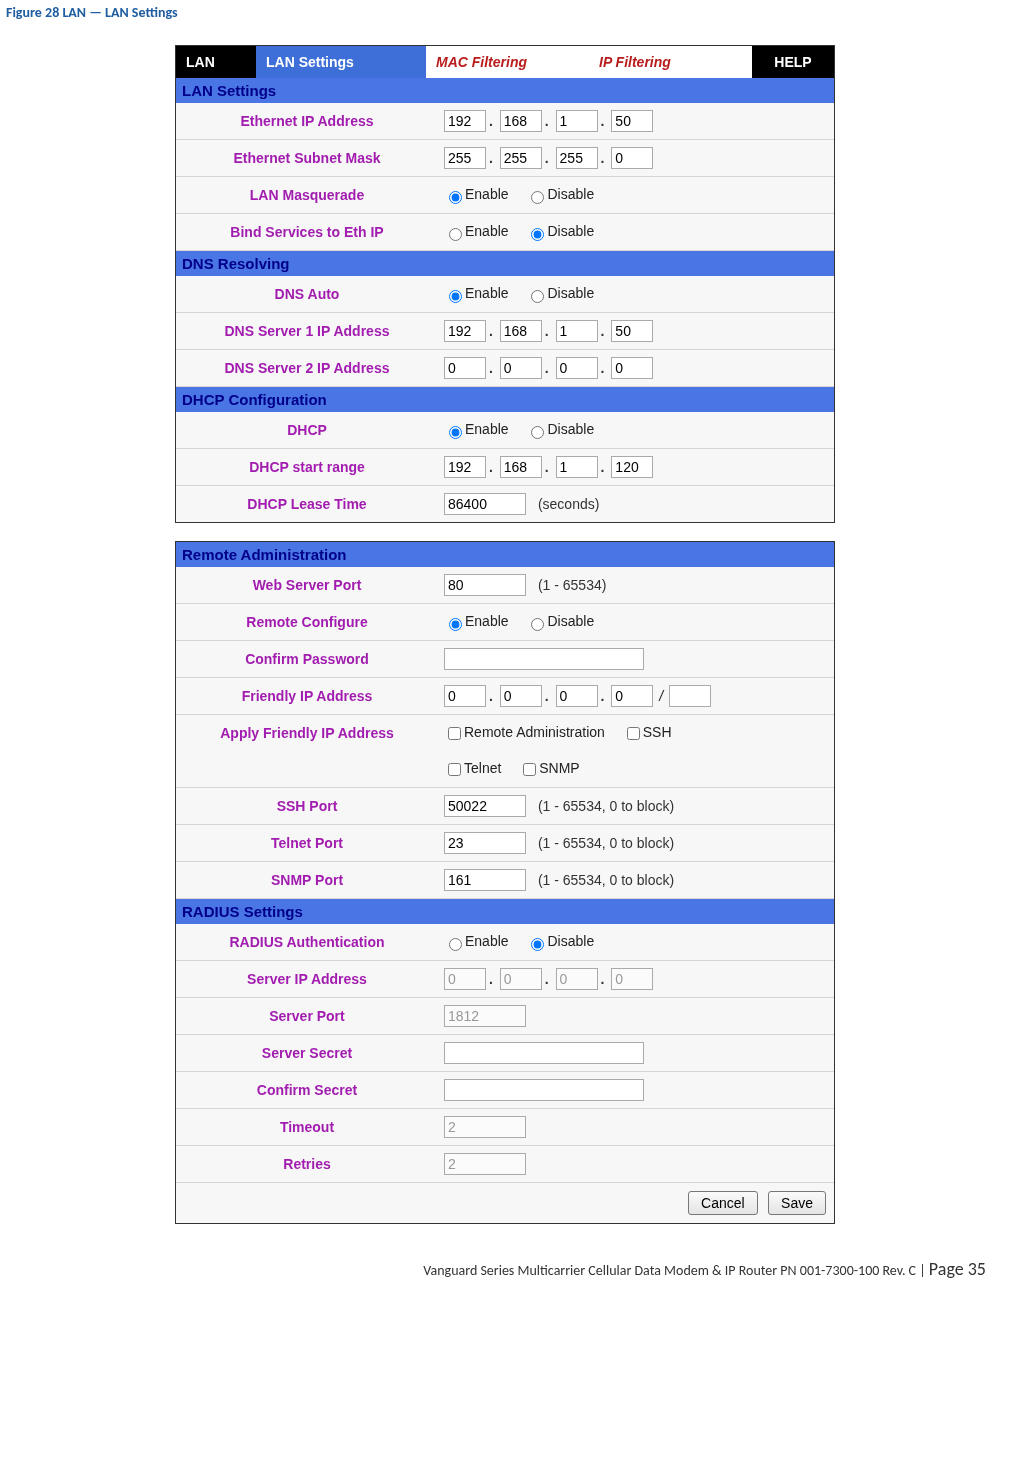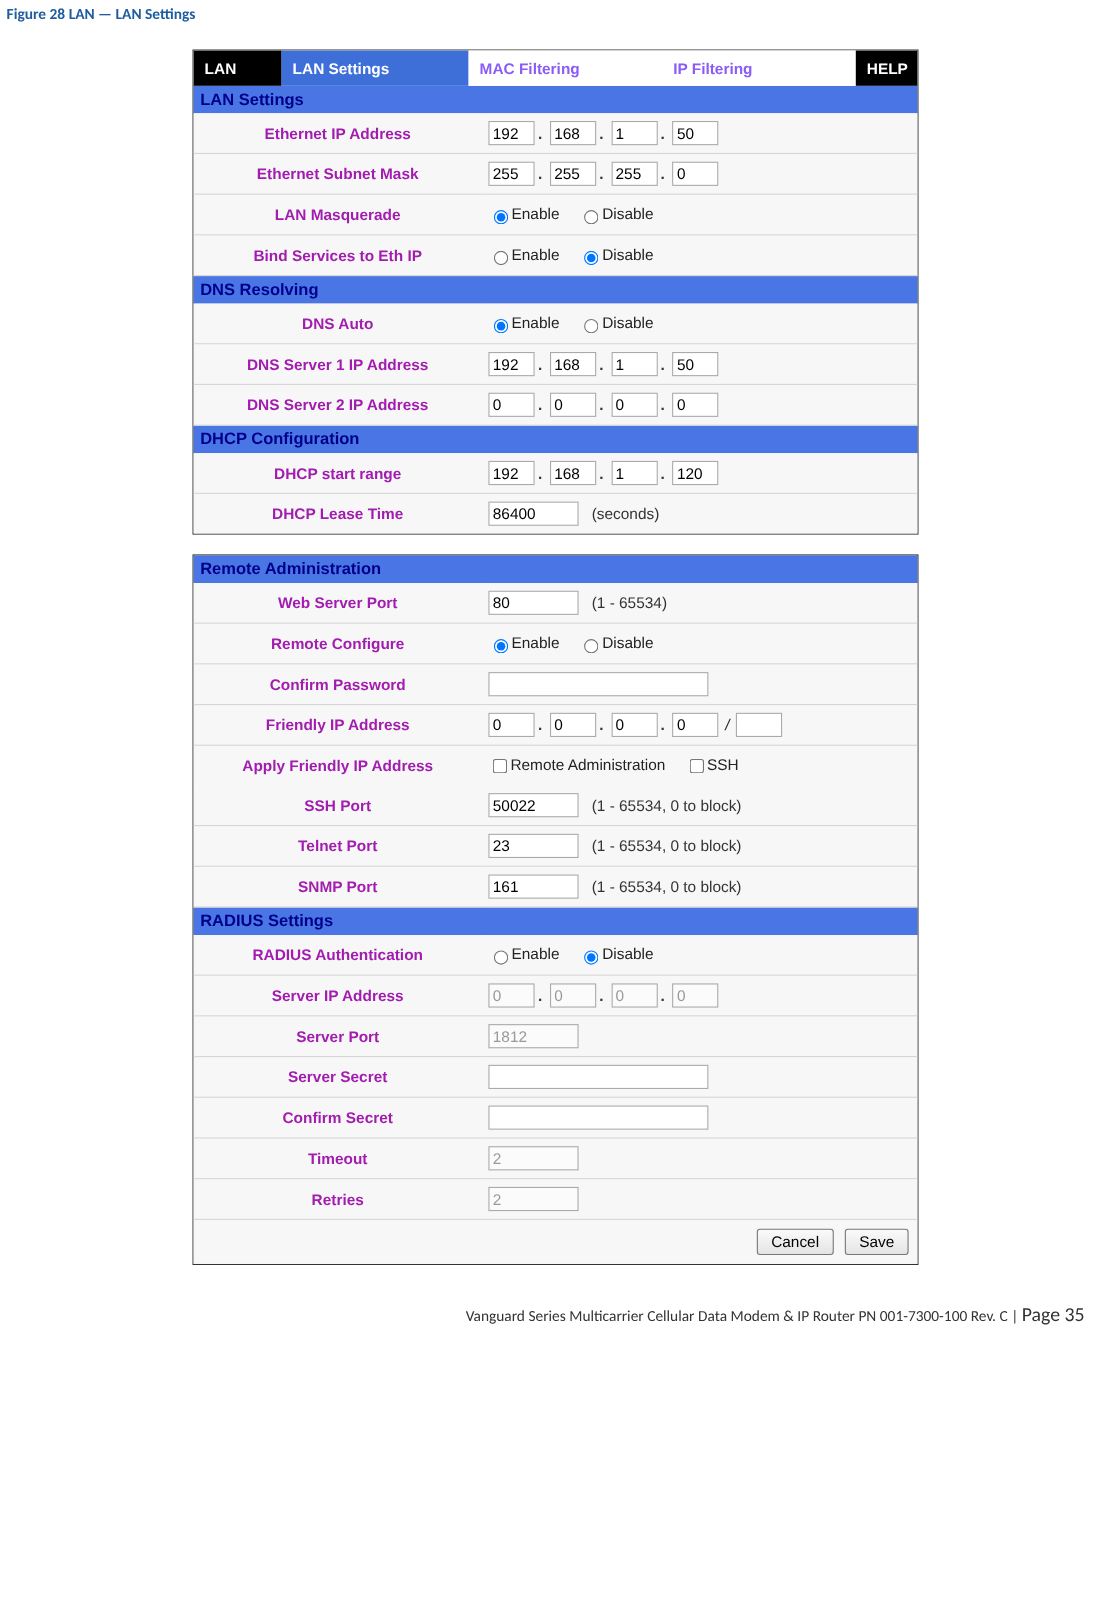--- a/index.html
+++ b/index.html
@@ -44,27 +44,28 @@
     color: #fff;
     width: 80px;
   }
   .tab.active {
     background: #3e6fd8;
     color: #fff;
     width: 170px;
   }
   .tab.plain {
     background: #fff;
-    color: #8b5cf6;
+    color: #b91c1c;
     flex: 1;
+    font-style: italic;
   }
   .tab.help {
     background: #000;
     color: #fff;
-    width: 56px;
+    width: 82px;
     text-align: center;
   }
   table.settings {
     border-collapse: collapse;
     width: 100%;
     font-family: Verdana, Arial, sans-serif;
   }
   tr.section td {
     background: #4a75e5;
     color: #00008b;
@@ -254,20 +255,27 @@
           <input type="text" class="octet" value="0" style=""><span class="dot">.</span>
           <input type="text" class="octet" value="0" style=""><span class="dot">.</span>
           <input type="text" class="octet" value="0" style="">
         </td>
       </tr>
 
       <tr class="section">
             <td colspan="2">DHCP Configuration</td>
           </tr>
 
+      <tr class="row">
+        <td class="label">DHCP</td>
+        <td class="value">
+          <span class="radio-wrap"><input type="radio" name="dhcp" checked="" style=""><span>Enable</span></span>
+          <span class="radio-wrap"><input type="radio" name="dhcp" style=""><span>Disable</span></span>
+        </td>
+      </tr>
 
       <tr class="row">
         <td class="label">DHCP start range</td>
         <td class="value">
           <input type="text" class="octet" value="192" style=""><span class="dot">.</span>
           <input type="text" class="octet" value="168" style=""><span class="dot">.</span>
           <input type="text" class="octet" value="1" style=""><span class="dot">.</span>
           <input type="text" class="octet" value="120" style="">
         </td>
       </tr>
@@ -328,20 +336,27 @@
         </td>
       </tr>
 
       <tr class="row noborder">
         <td class="label">Apply Friendly IP Address</td>
         <td class="value">
           <span class="check-wrap"><input type="checkbox" style=""><span>Remote Administration</span></span>
           <span class="check-wrap"><input type="checkbox" style=""><span>SSH</span></span>
         </td>
       </tr>
+      <tr class="row">
+        <td class="label"></td>
+        <td class="value">
+          <span class="check-wrap"><input type="checkbox" style=""><span>Telnet</span></span>
+          <span class="check-wrap"><input type="checkbox" style=""><span>SNMP</span></span>
+        </td>
+      </tr>
 
       <tr class="row">
         <td class="label">SSH Port</td>
         <td class="value">
           <input type="text" class="port" value="50022" style="">
           <span class="hint">(1 - 65534, 0 to block)</span>
         </td>
       </tr>
 
       <tr class="row">

